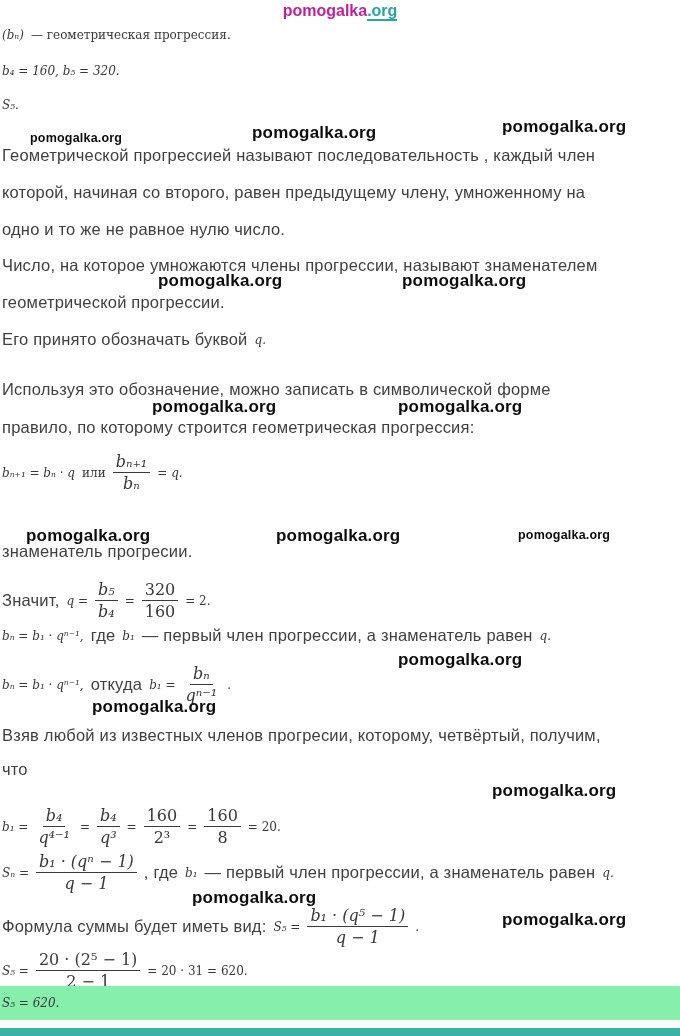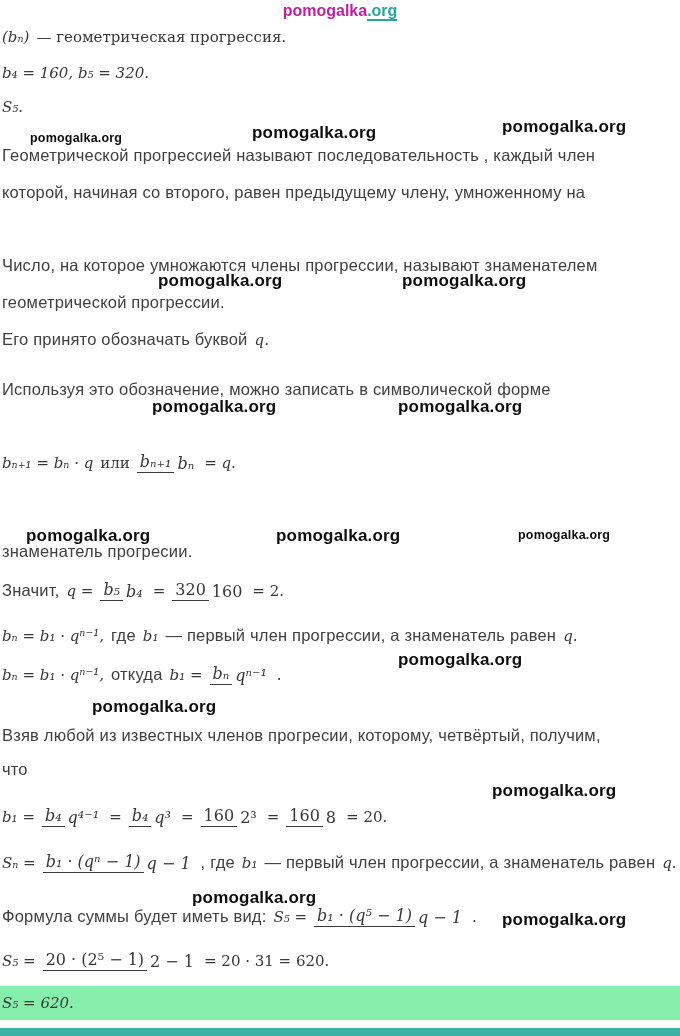--- a/index.html
+++ b/index.html
@@ -1,22 +1,22 @@
 <!DOCTYPE html>
 <html><head>
 <meta charset="utf-8">
 <style>
   html,body{margin:0;padding:0;background:#fff;}
   .page{position:relative;width:680px;height:1036px;background:#ffffff;overflow:hidden;}
   .abs{position:absolute;white-space:nowrap;}
   .txt{font-family:"Liberation Sans",sans-serif;font-size:16.5px;color:#404040;letter-spacing:.2px;}
-  .math{font-family:"DejaVu Serif","DejaVu Sans",serif;font-style:italic;font-size:15px;color:#383838;}
+  .math{font-family:"DejaVu Serif","DejaVu Sans",serif;font-style:italic;font-size:12px;color:#383838;}
   .rm{font-style:normal;}
   .row{display:flex;align-items:center;column-gap:7px;}
-  .frac{display:inline-flex;align-items:center;text-align:center;line-height:1.2;font-size:16px;}
+  .frac{display:inline-flex;flex-direction:column;align-items:center;text-align:center;line-height:1.2;font-size:16px;}
   .frac>.num{border-bottom:1.4px solid #3a3a3a;padding:0 3px 1px;}
   .frac>.den{padding:1px 3px 0;}
   .wm{font-family:"Liberation Sans",sans-serif;font-weight:700;font-size:17px;color:#0d0d0d;letter-spacing:.2px;}
   .wm-sm{font-size:12.5px;}
   .logo{font-family:"Liberation Sans",sans-serif;font-weight:700;font-size:16px;width:100%;text-align:center;}
   .logo .l{color:#c21f9e;}
   .logo .r{color:#27a69a;border-bottom:2px solid #27a69a;}
   .answer-bar{position:absolute;left:0;width:100%;background:#86efac;display:flex;align-items:center;padding-left:2px;box-sizing:border-box;}
   .footer-bar{position:absolute;left:0;bottom:0;width:100%;height:8px;background:#39b3a2;}
 </style>
@@ -35,34 +35,36 @@
   </div>
   <div class="abs math" style="top:64px;left:2px;text-align:center;">b₄ = 160, b₅ = 320.</div>
   <div class="abs math" style="top:98px;left:2px;">S₅.</div>
 
   <div class="abs wm wm-sm" style="top:131px;left:30px;">pomogalka.org</div>
   <div class="abs wm" style="top:123px;left:252px;">pomogalka.org</div>
   <div class="abs wm" style="top:117px;left:502px;">pomogalka.org</div>
 
   <div class="abs txt" style="top:146px;left:2px;">Геометрической прогрессией называют последовательность , каждый член</div>
   <div class="abs txt" style="top:183px;left:2px;">которой, начиная со второго, равен предыдущему члену, умноженному на</div>
+  <div class="abs txt" style="top:220px;left:2px;">одно и то же не равное нулю число.</div>
 
   <div class="abs txt" style="top:256px;left:2px;">Число, на которое умножаются члены прогрессии, называют знаменателем</div>
   <div class="abs wm" style="top:271px;left:158px;">pomogalka.org</div>
   <div class="abs wm" style="top:271px;left:402px;">pomogalka.org</div>
   <div class="abs txt" style="top:293px;left:2px;">геометрической прогрессии.</div>
 
   <div class="abs row" style="top:330px;left:2px;">
     <span class="txt">Его принято обозначать буквой</span>
     <span class="math">q.</span>
   </div>
 
   <div class="abs txt" style="top:380px;left:2px;">Используя это обозначение, можно записать в символической форме</div>
   <div class="abs wm" style="top:397px;left:152px;">pomogalka.org</div>
   <div class="abs wm" style="top:397px;left:398px;">pomogalka.org</div>
+  <div class="abs txt" style="top:418px;left:2px;">правило, по которому строится геометрическая прогрессия:</div>
 
   <div class="abs row" style="top:452px;left:2px;align-items:center;">
     <span class="math">bₙ₊₁ = bₙ · q</span>
     <span class="math rm">или</span>
     <span class="frac math">
       <span class="num">bₙ₊₁</span>
       <span class="den">bₙ</span>
     </span>
     <span class="math">= q.</span>
   </div>

